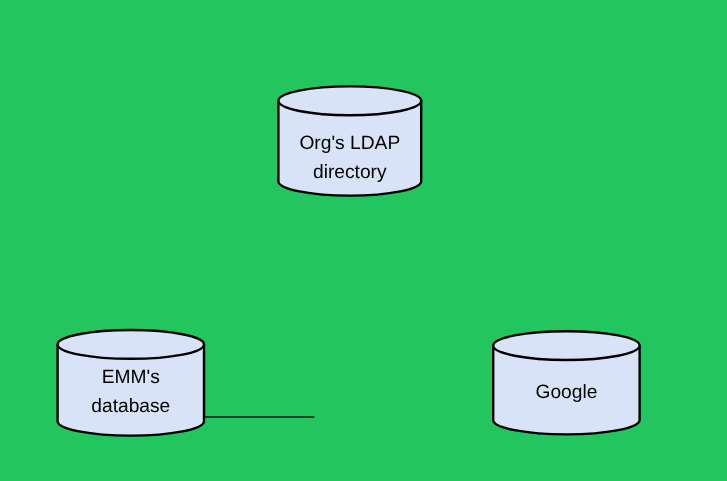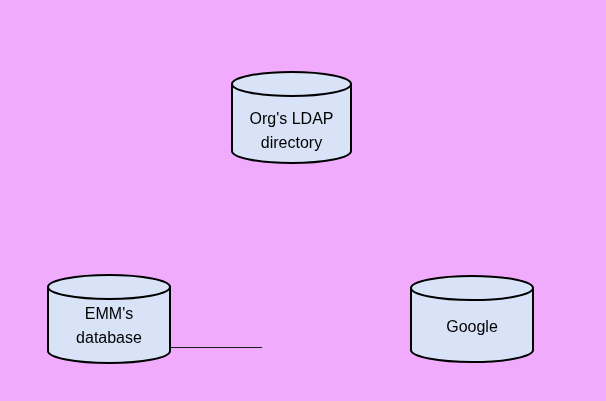--- a/index.html
+++ b/index.html
@@ -4,21 +4,21 @@
 <style>
   html, body {
     margin: 0;
     padding: 0;
     background: #000000;
   }
   .canvas {
     position: relative;
     width: 606px;
     height: 401px;
-    background: #f0abfc;
+    background: #22c55e;
     overflow: hidden;
   }
   svg {
     display: block;
   }
   .cyl-label {
     font-family: "Liberation Sans", sans-serif;
     font-size: 16px;
     font-weight: 400;
     text-anchor: middle;

